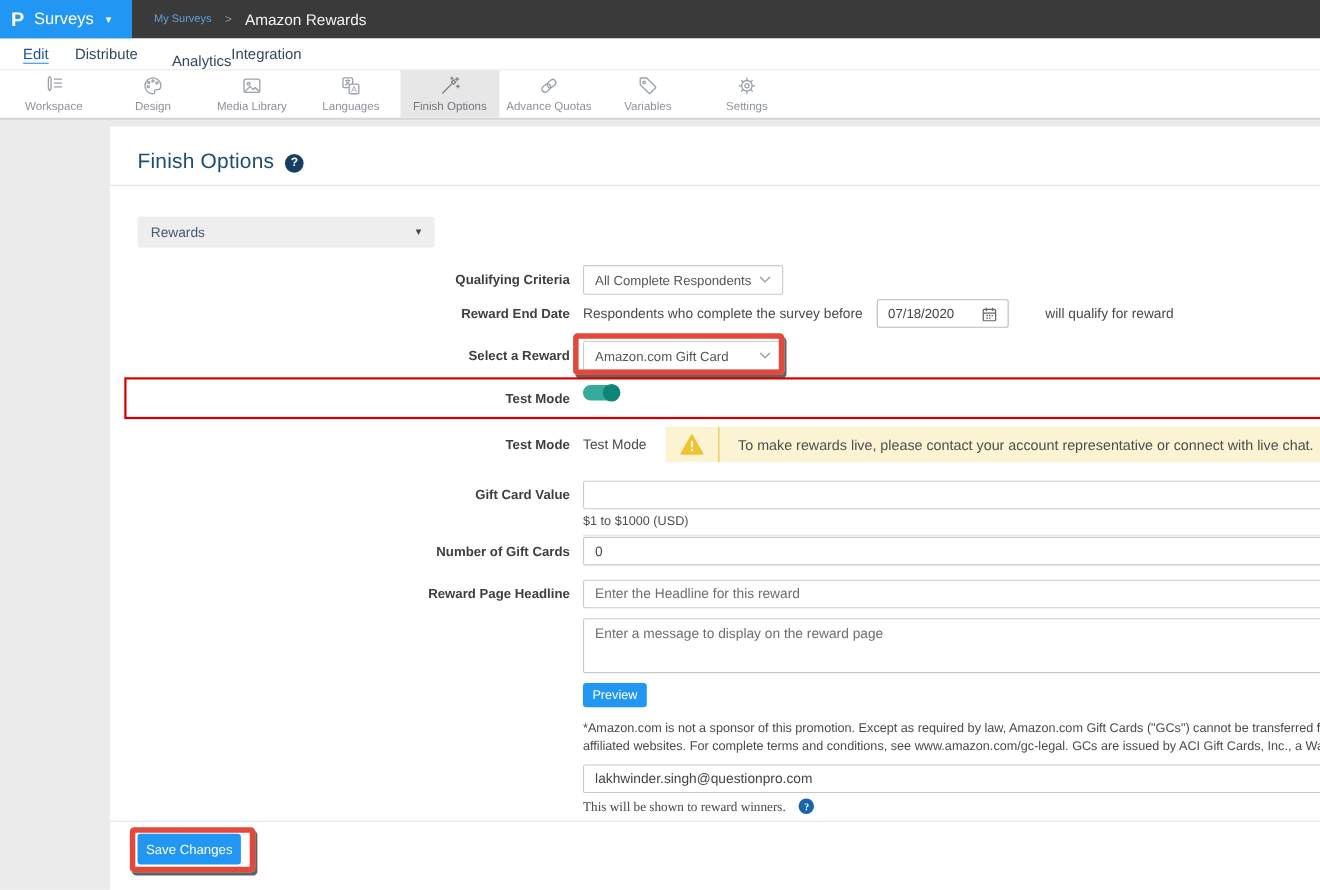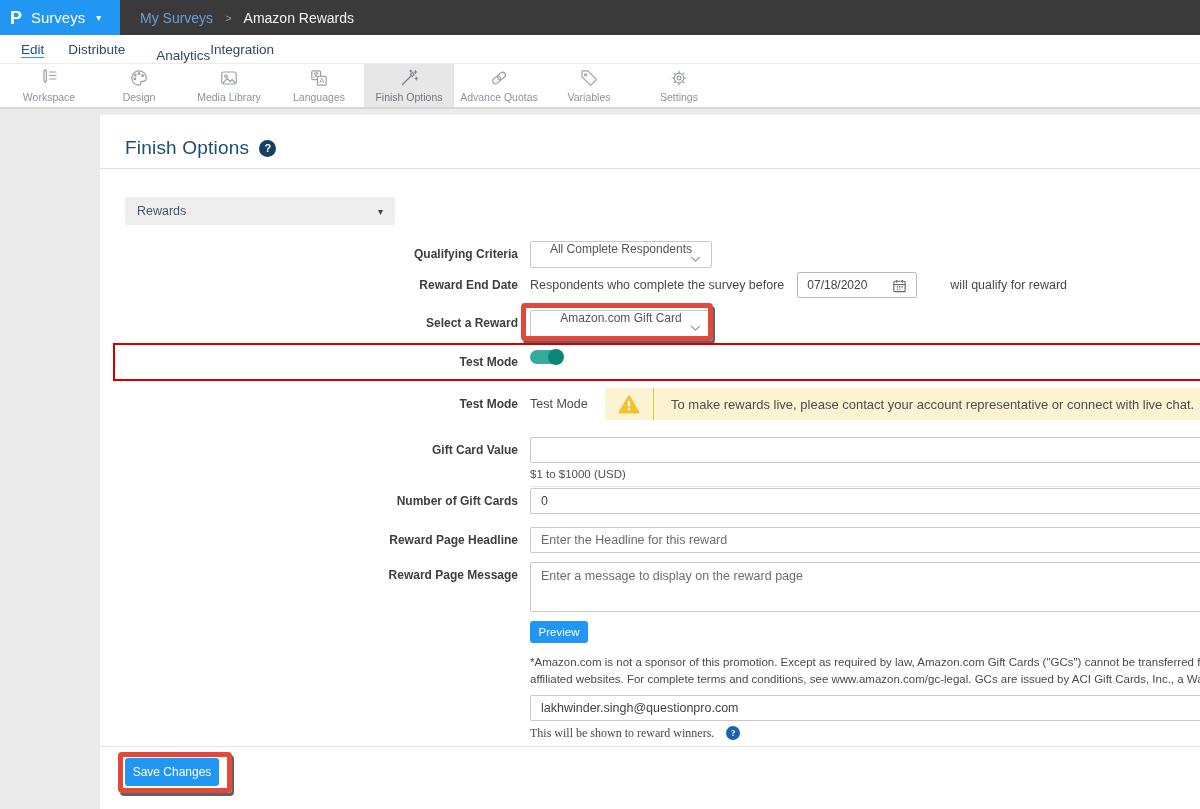--- a/index.html
+++ b/index.html
@@ -11,21 +11,21 @@
     -webkit-font-smoothing:antialiased;
   }
   
   .topbar { position:absolute; left:0; top:0; width:1200px; height:35px; background:#3a3a3a; }
   .logo-btn { position:absolute; left:0; top:0; width:120px; height:35px; background:#2196f3;
     display:flex; align-items:center; gap:9px; padding:0 10px; cursor:pointer; }
   .logo-p { color:#fff; font-size:18px; font-weight:bold; line-height:1; }
   .logo-label { color:#fff; font-size:15px; }
   .logo-caret { color:#fff; font-size:10px; margin-left:2px; }
   .breadcrumb { position:absolute; left:140px; top:0; height:35px; display:flex; align-items:center; gap:12px; }
-  .bc-parent { color:#64a0d8; font-size:14px; cursor:pointer; }
+  .bc-parent { color:#64a0d8; font-size:10px; cursor:pointer; }
   .bc-sep { color:#9a9a9a; font-size:11px; }
   .bc-current { color:#f2f2f2; font-size:14px; }
   
   .navrow { position:absolute; left:0; top:35px; width:1200px; height:28px; background:#fff;
     display:flex; align-items:center; }
   .nav-item { font-size:13.5px; color:#33475f; font-weight:500; cursor:pointer; }
   .nav-item:nth-child(1){ margin-left:8px; }
   .nav-item:nth-child(2){ margin-left:24px; }
   .nav-item:nth-child(3){ margin-left:31px;margin-top:12px; }
   .nav-item:nth-child(4){ }
@@ -50,21 +50,21 @@
   
   .section-select { position:absolute; left:25px; top:82px; width:270px; height:28px; background:#eee;
     border-radius:2px; display:flex; align-items:center; padding:0 12px; cursor:pointer; }
   .section-select-label { font-size:12.5px; color:#45586d; }
   .section-caret { margin-left:auto; color:#444; font-size:10px; }
   
   .flabel { position:absolute; left:128px; width:290px; text-align:right;
     font-size:12px; font-weight:bold; color:#3e3e3e; }
   .ctl { position:absolute; left:430px; }
   .selectbox { width:182px; height:27px; border:1px solid #c9c9c9; background:#fff; border-radius:2px;
-    display:flex; align-items:center; padding:0 10px; cursor:pointer;flex-direction:column; }
+    display:flex; align-items:center; padding:0 10px; cursor:pointer; }
   .selectbox span { font-size:12px; color:#555; }
   .selectbox svg { margin-left:auto; width:11px; height:7px; stroke:#9a9a9a; fill:none; stroke-width:1.4; }
   .txt { height:26px; border:1px solid #c9c9c9; border-radius:2px; font-size:12.5px; color:#444;
     padding:0 10px; width:770px; font-family:"Liberation Sans",sans-serif; outline:none; }
   .txt::placeholder { color:#6e6e6e; opacity:1; }
   .inline-text { font-size:12.5px; color:#4a4a4a; }
   .datebox { width:120px; height:26px; border:1px solid #b9b9b9; border-radius:2px; display:flex;
     align-items:center; padding:0 9px; cursor:pointer; }
   .datebox span { font-size:12px; color:#444; }
   .datebox svg { margin-left:auto; width:15px; height:15px; stroke:#666; fill:none; stroke-width:1.2; }
@@ -265,21 +265,20 @@
   <div class="flabel" style="top:322px; line-height:26px;">Gift Card Value</div>
   <input class="ctl txt" style="top: 322px;">
   <div class="hint-under" style="top:353px;">$1 to $1000 (USD)</div>
 
   <div class="flabel" style="top:373px; line-height:26px;">Number of Gift Cards</div>
   <input class="ctl txt" style="top: 373px;" value="0">
 
   <div class="flabel" style="top:412px; line-height:26px;">Reward Page Headline</div>
   <input class="ctl txt" style="top: 412px;" placeholder="Enter the Headline for this reward">
 
-  <div class="flabel" style="top:447px; line-height:26px;">Reward Page Message</div>
   <textarea class="ctl txt" style="top: 447px; height: 50px; padding-top: 6px; resize: none;" placeholder="Enter a message to display on the reward page"></textarea>
 
   <button class="btn-blue preview-btn">Preview</button>
 
   <div class="disclaimer">
     <div>*Amazon.com is not a sponsor of this promotion. Except as required by law, Amazon.com Gift Cards ("GCs") cannot be transferred for value or redeemed</div>
     <div>affiliated websites. For complete terms and conditions, see www.amazon.com/gc-legal. GCs are issued by ACI Gift Cards, Inc., a Washington corporation.</div>
   </div>
 
   <input class="ctl txt" style="top: 580px;" value="lakhwinder.singh@questionpro.com">

